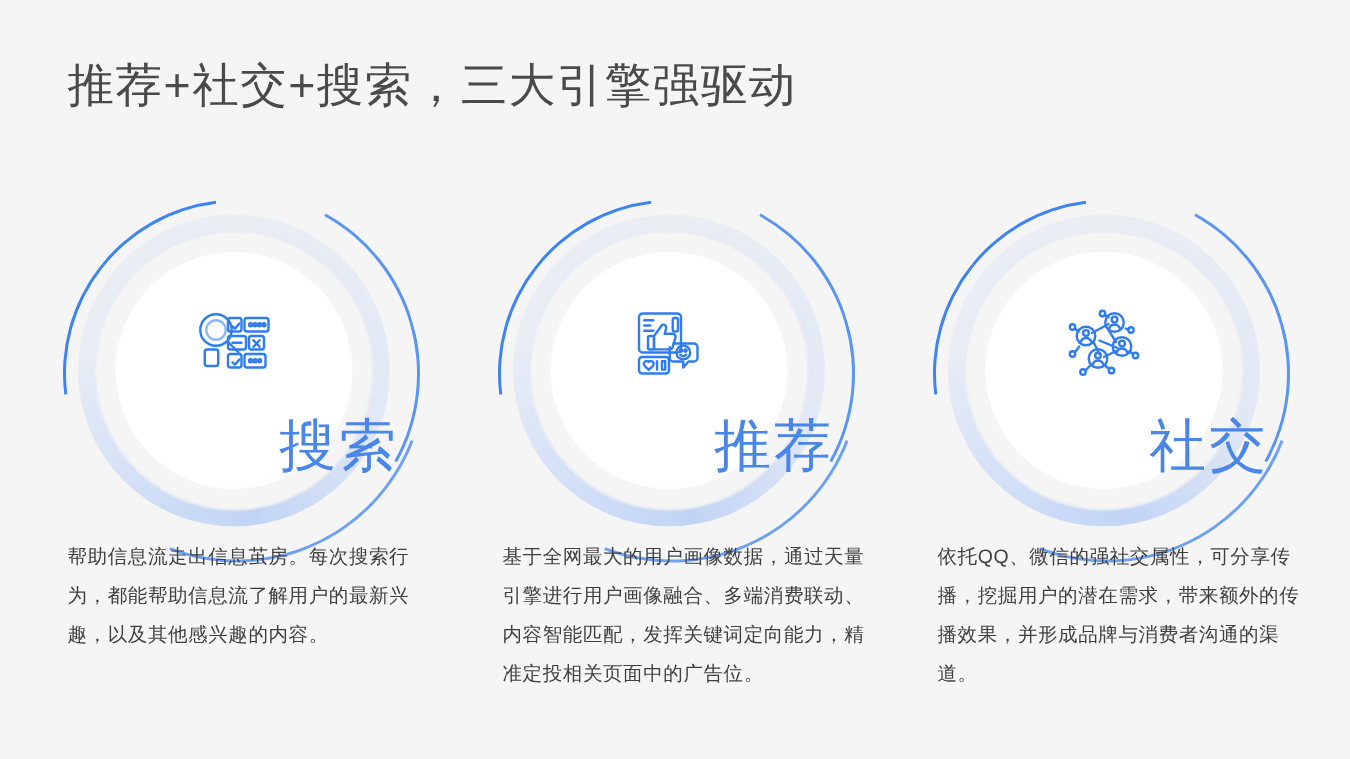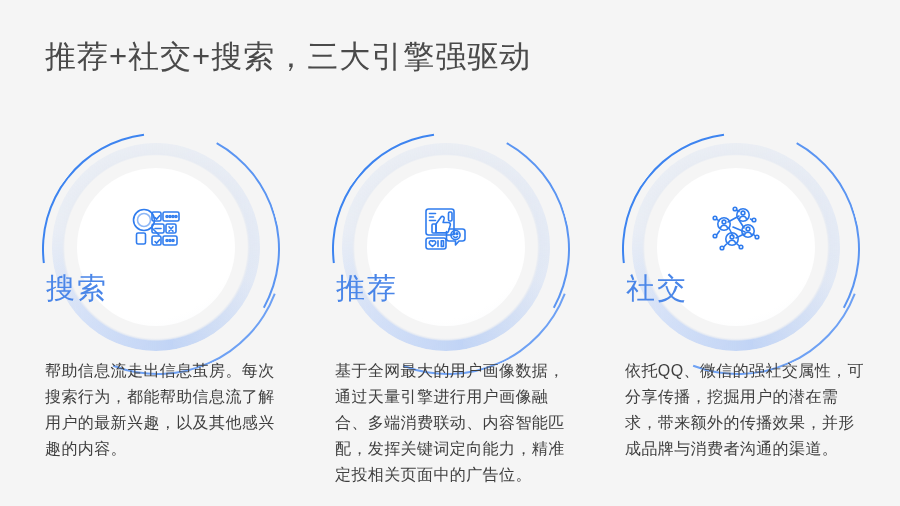--- a/index.html
+++ b/index.html
@@ -145,35 +145,35 @@
   
   .badge-icon{
     position:absolute;
     left:0;top:62px;width:220px;height:60px;
     display:flex;align-items:center;justify-content:center;
     z-index:5;
   }
   .badge-icon svg{display:block;}
   .badge-label{
     position:absolute;
-    left:0;top:134px;width:220px;
-    text-align:left;
-    font-size:29px;
+    left:0;top:144px;width:220px;
+    text-align:right;
+    font-size:38px;
     line-height:34px;
     color:#4a86e8;
     letter-spacing:2px;
     z-index:5;
   }
 
   
   .desc{
     position:absolute;
     left:23px;top:358px;
     width:245px;
-    font-size:16px;
+    font-size:13px;
     line-height:26px;
     color:#3f3f3f;
     letter-spacing:.4px;
   }
 </style>
 </head>
 <body>
 
 <div class="slide">
 

